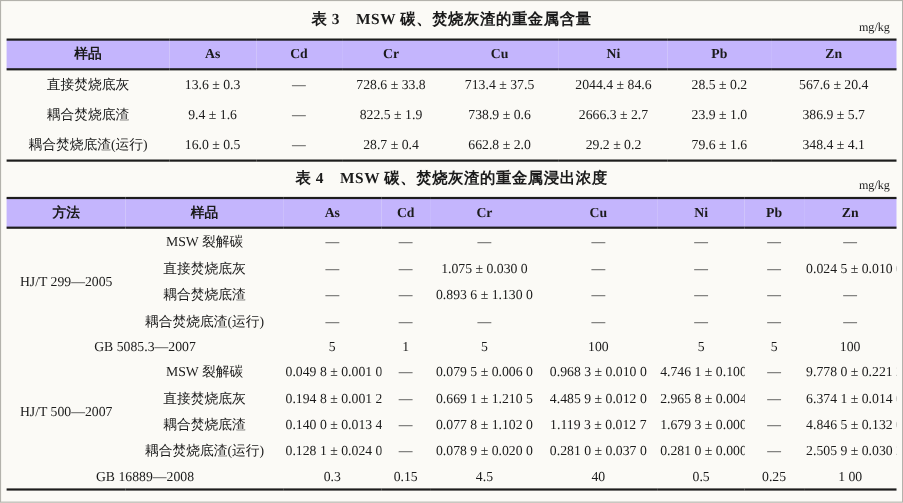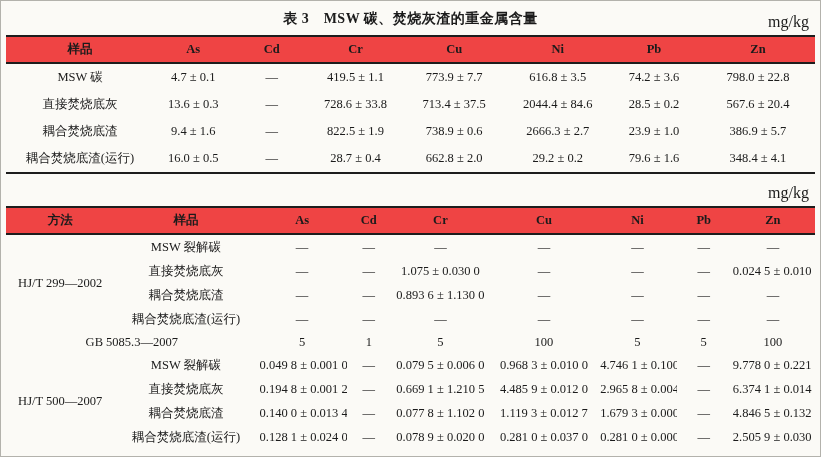--- a/index.html
+++ b/index.html
@@ -23,32 +23,32 @@
   .title-row.second { padding-top: 6px; }
   .table-title {
     font-weight: bold;
     font-size: 14px;
     letter-spacing: 0.5px;
   }
   .unit-label {
     position: absolute;
     right: 6px;
     bottom: 0;
-    font-size: 16px;
+    font-size: 11px;
     font-weight: normal;
   }
 
   table {
     width: 100%;
     border-collapse: collapse;
     table-layout: fixed;
     margin-top: 4px;
   }
   thead th {
-    background: #ef4444;
+    background: #c4b5fd;
     border-top: 2px solid #1d1d1d;
     border-bottom: 2px solid #1d1d1d;
     font-size: 12.5px;
     font-weight: bold;
     padding: 4px 2px;
     text-align: center;
   }
   td {
     font-size: 12.5px;
     text-align: center;
@@ -88,30 +88,20 @@
         <th>Cd</th>
         <th>Cr</th>
         <th>Cu</th>
         <th>Ni</th>
         <th>Pb</th>
         <th>Zn</th>
       </tr>
     </thead>
     <tbody>
       <tr>
-        <td>MSW 碳</td>
-        <td>4.7 ± 0.1</td>
-        <td>—</td>
-        <td>419.5 ± 1.1</td>
-        <td>773.9 ± 7.7</td>
-        <td>616.8 ± 3.5</td>
-        <td>74.2 ± 3.6</td>
-        <td>798.0 ± 22.8</td>
-      </tr>
-      <tr>
         <td>直接焚烧底灰</td>
         <td>13.6 ± 0.3</td>
         <td>—</td>
         <td>728.6 ± 33.8</td>
         <td>713.4 ± 37.5</td>
         <td>2044.4 ± 84.6</td>
         <td>28.5 ± 0.2</td>
         <td>567.6 ± 20.4</td>
       </tr>
       <tr>
@@ -131,20 +121,21 @@
         <td>28.7 ± 0.4</td>
         <td>662.8 ± 2.0</td>
         <td>29.2 ± 0.2</td>
         <td>79.6 ± 1.6</td>
         <td>348.4 ± 4.1</td>
       </tr>
     </tbody>
   </table>
 
   <div class="title-row second">
+    <span class="table-title">表 4　MSW 碳、焚烧灰渣的重金属浸出浓度</span>
     <span class="unit-label">mg/kg</span>
   </div>
 
   <table id="table4">
     <colgroup>
       <col style="width:13.4%">
         <col style="width:17.7%">
         <col style="width:11%">
         <col style="width:5.5%">
       <col style="width:12.2%">
@@ -161,21 +152,21 @@
         <th>Cd</th>
         <th>Cr</th>
         <th>Cu</th>
         <th>Ni</th>
         <th>Pb</th>
         <th>Zn</th>
       </tr>
     </thead>
     <tbody>
       <tr>
-        <td rowspan="4">HJ/T 299—2002</td>
+        <td rowspan="4">HJ/T 299—2005</td>
         <td>MSW 裂解碳</td>
         <td>—</td>
         <td>—</td>
         <td>—</td>
         <td>—</td>
         <td>—</td>
         <td>—</td>
         <td>—</td>
       </tr>
       <tr>

